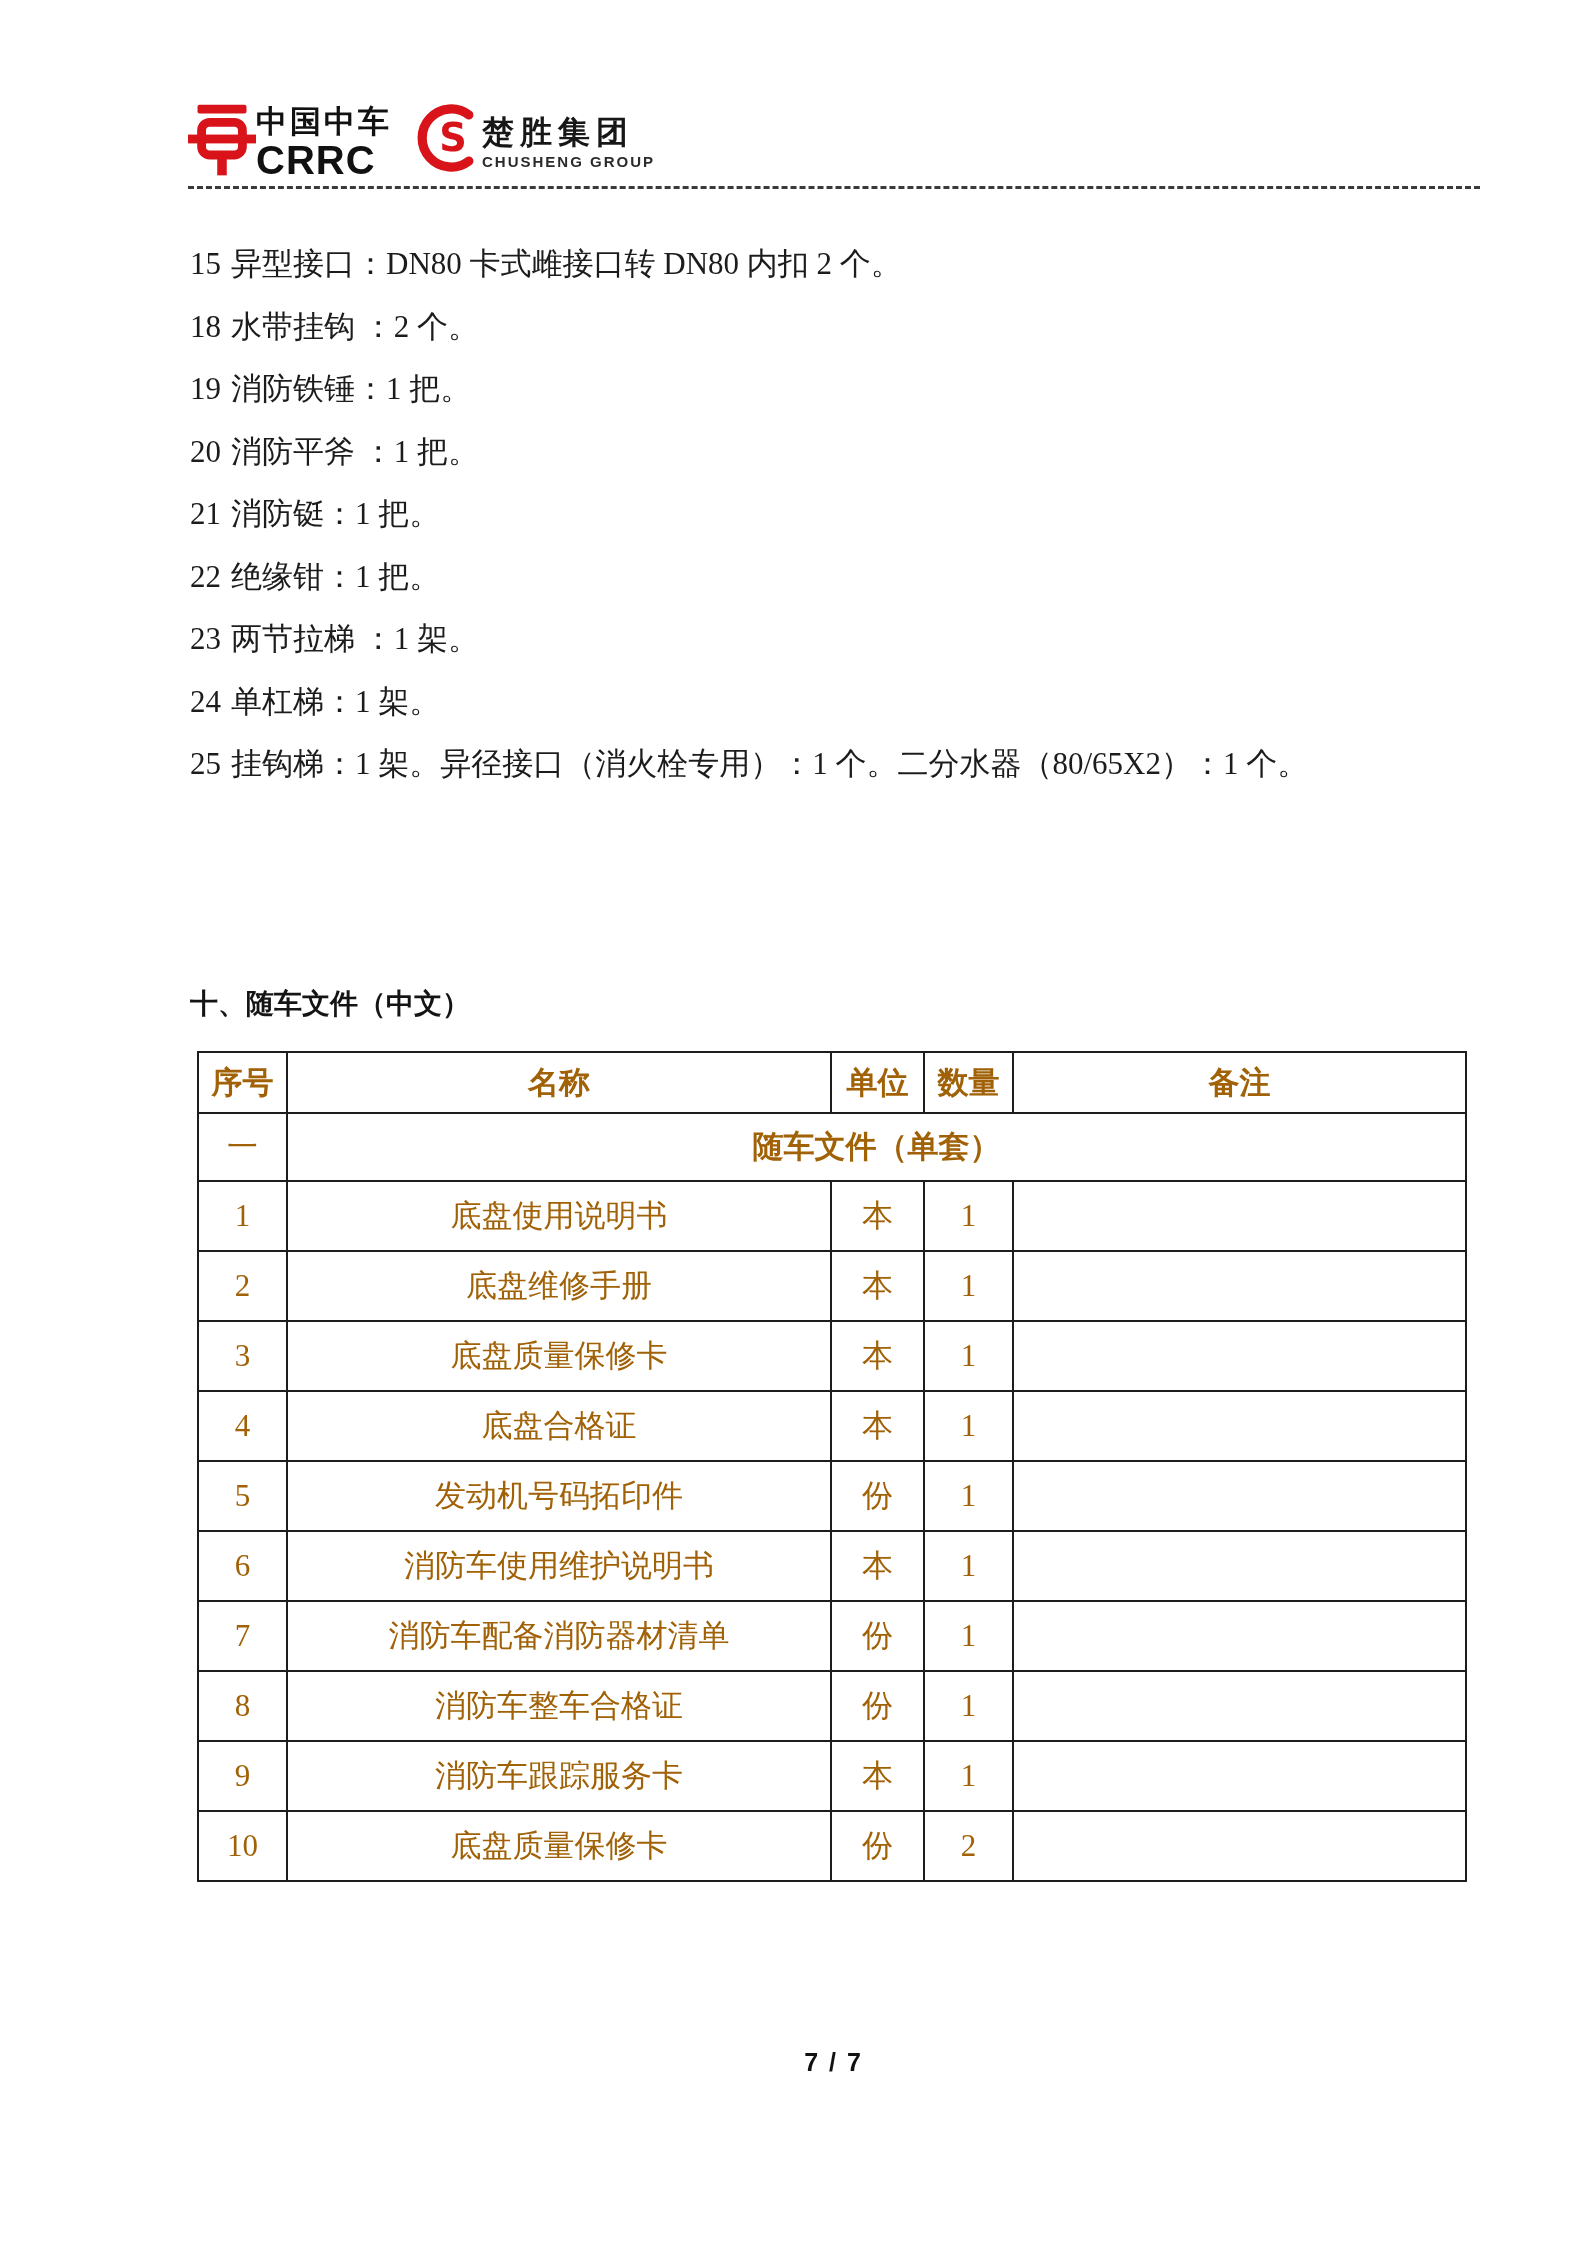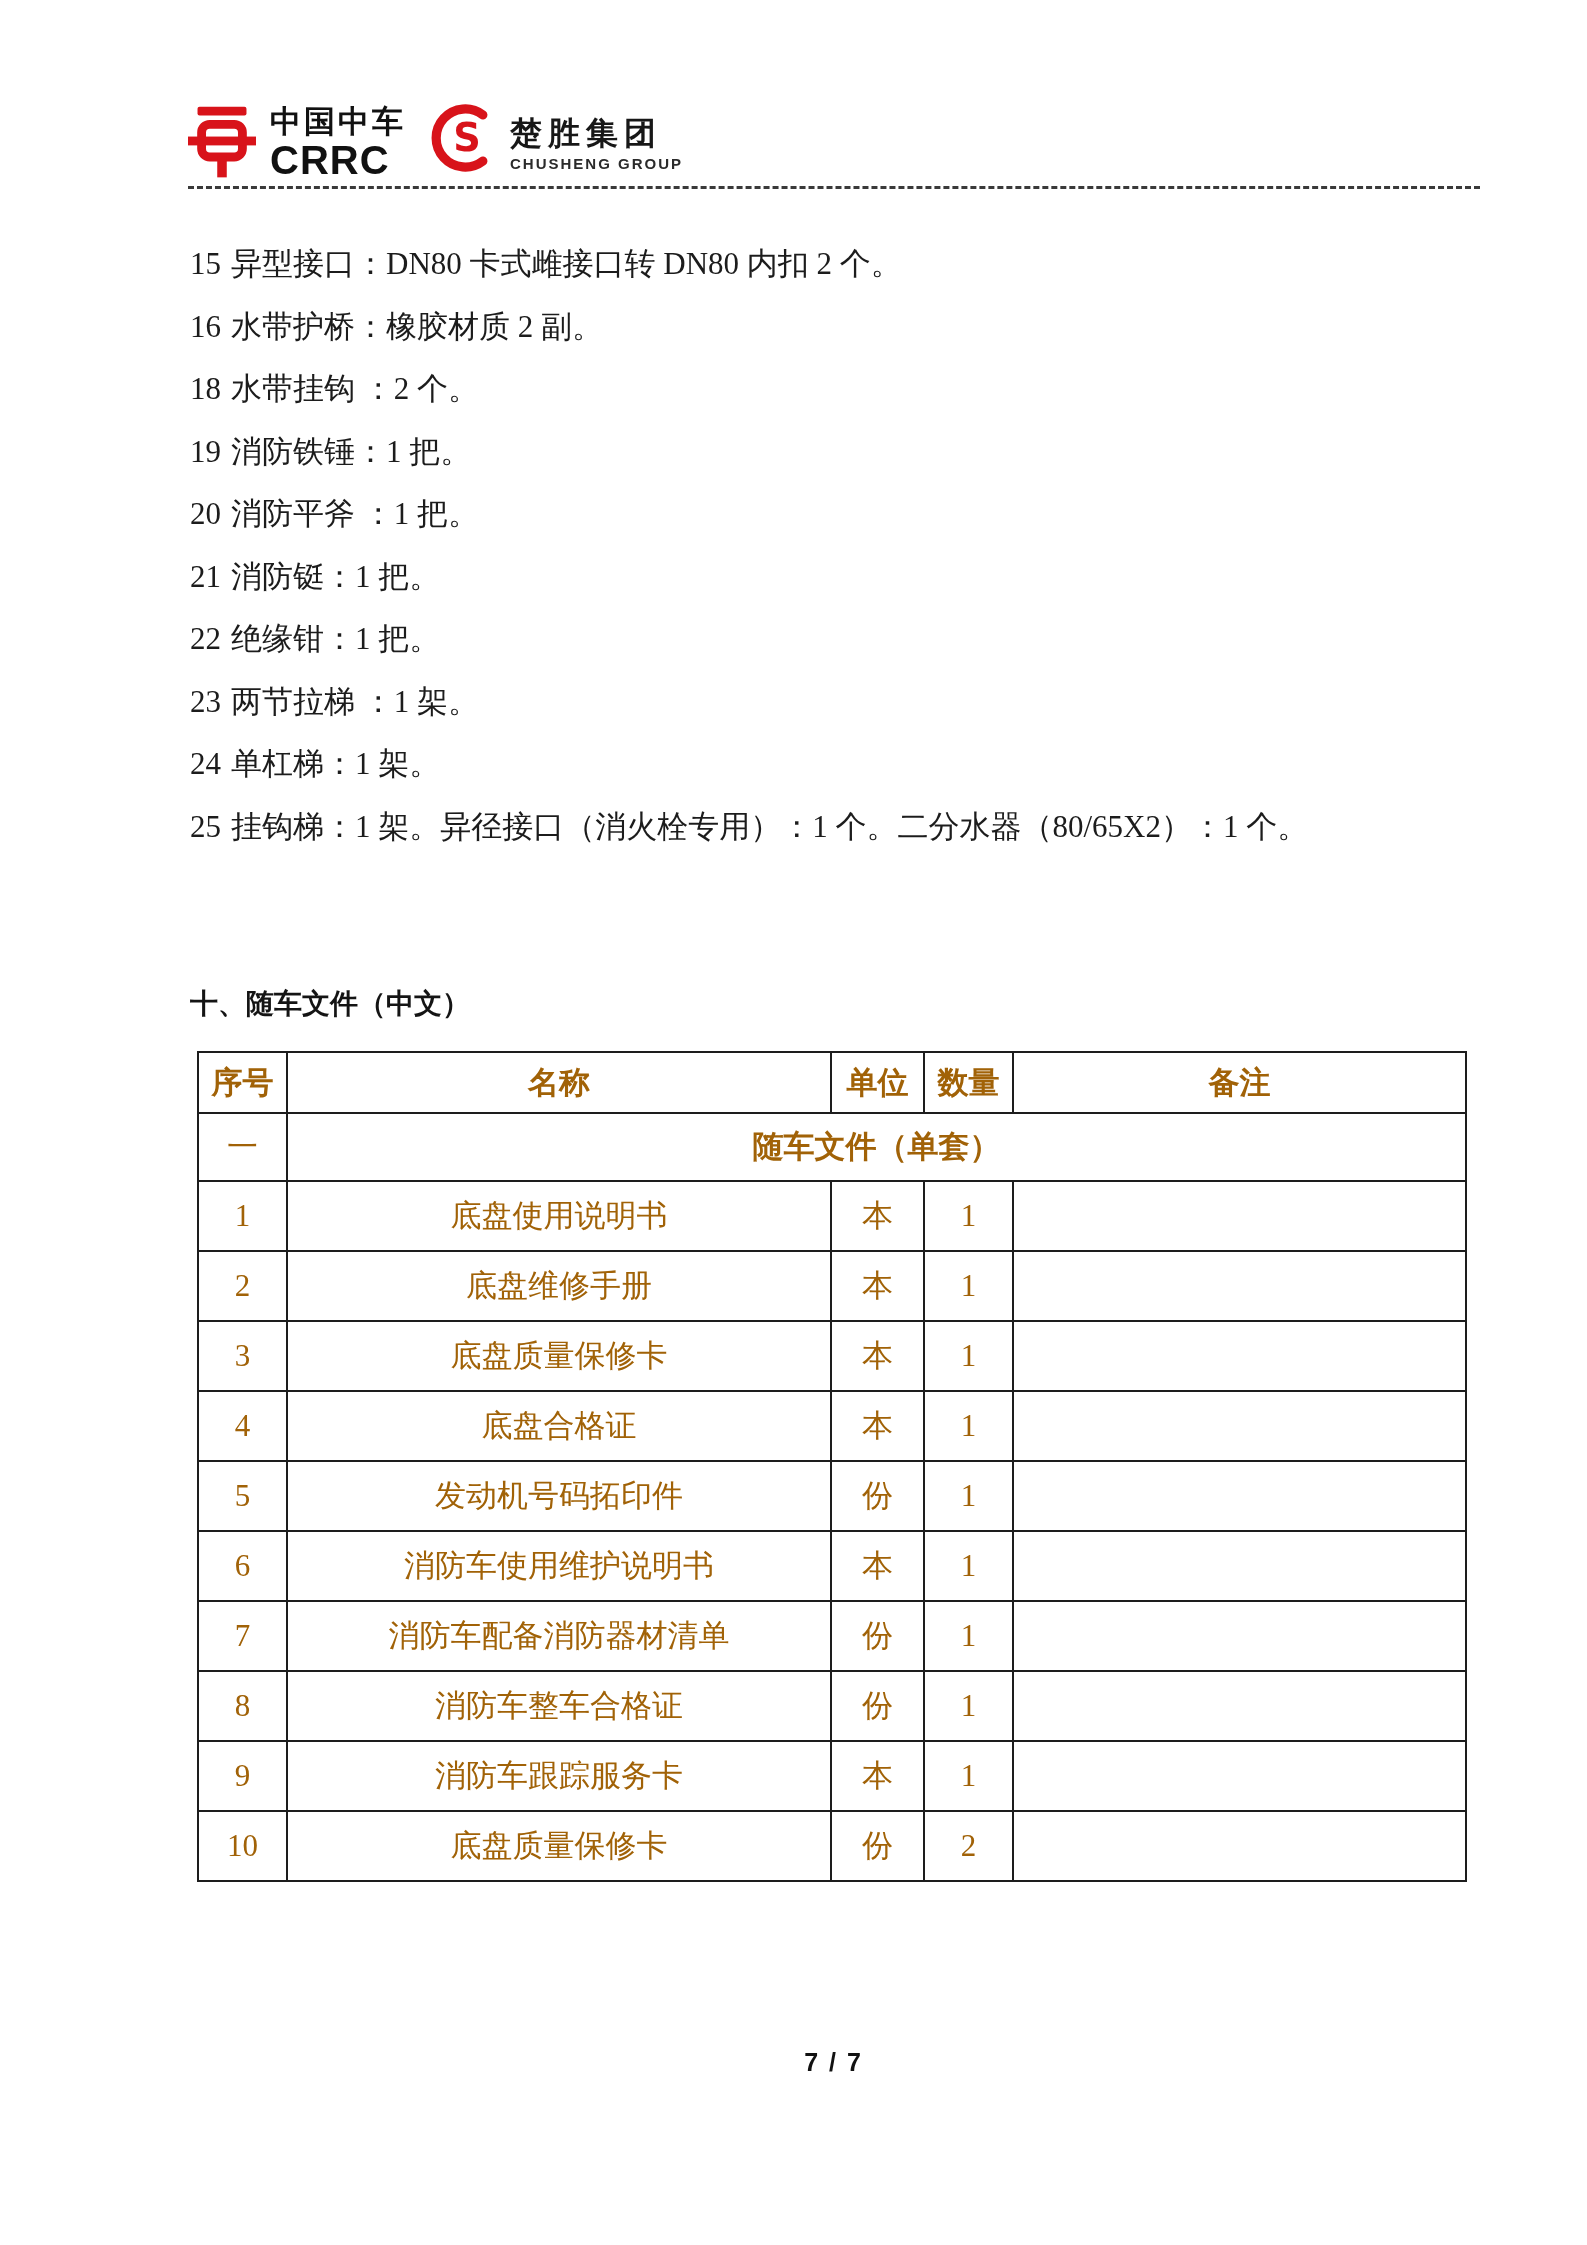--- a/index.html
+++ b/index.html
@@ -9,21 +9,21 @@
     background:#ffffff;
     color:#1c1c1c;
     font-family:"Liberation Serif","DejaVu Serif",serif;
     overflow:hidden;
   }
   
   .hdr{
     position:absolute;top:100px;left:188px;
     display:flex;align-items:flex-start;gap:24px;
   }
-  .brand{display:flex;align-items:flex-end;gap:14px;}
+  .brand{display:flex;align-items:center;}
   .crrc-emblem{width:68px;height:76px;}
   .chusheng-emblem{width:66px;height:68px;margin-top:4px;}
   .crrc-words{display:flex;flex-direction:column;margin-top:6px;}
   .crrc-cn{
     font-family:"Liberation Sans","DejaVu Sans",sans-serif;
     font-weight:bold;font-size:31px;letter-spacing:3px;color:#111;line-height:1.05;
   }
   .crrc-en{
     font-family:"Liberation Sans","DejaVu Sans",sans-serif;
     font-weight:bold;font-size:40px;letter-spacing:1px;color:#111;line-height:1.0;margin-top:1px;
@@ -108,21 +108,20 @@
         <div class="cs-cn">楚胜集团</div>
         <div class="cs-en">CHUSHENG GROUP</div>
       </div>
     </div>
   </header>
 
   <div class="divider"></div>
 
   <div class="list">
     <p class="line"><span class="no">15</span><span>异型接口：DN80 卡式雌接口转 DN80 内扣 2 个。</span></p>
-    <p class="line"><span class="no">16</span><span>水带护桥：橡胶材质 2 副。</span></p>
     <p class="line"><span class="no">18</span><span>水带挂钩 ：2 个。</span></p>
     <p class="line"><span class="no">19</span><span>消防铁锤：1 把。</span></p>
     <p class="line"><span class="no">20</span><span>消防平斧 ：1 把。</span></p>
     <p class="line"><span class="no">21</span><span>消防铤：1 把。</span></p>
     <p class="line"><span class="no">22</span><span>绝缘钳：1 把。</span></p>
     <p class="line"><span class="no">23</span><span>两节拉梯 ：1 架。</span></p>
     <p class="line"><span class="no">24</span><span>单杠梯：1 架。</span></p>
     <p class="line"><span class="no">25</span><span>挂钩梯：1 架。异径接口（消火栓专用）：1 个。二分水器（80/65X2）：1 个。</span></p>
   </div>
 

